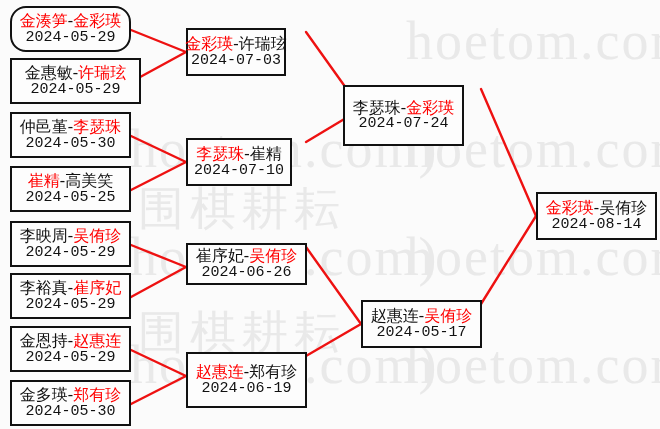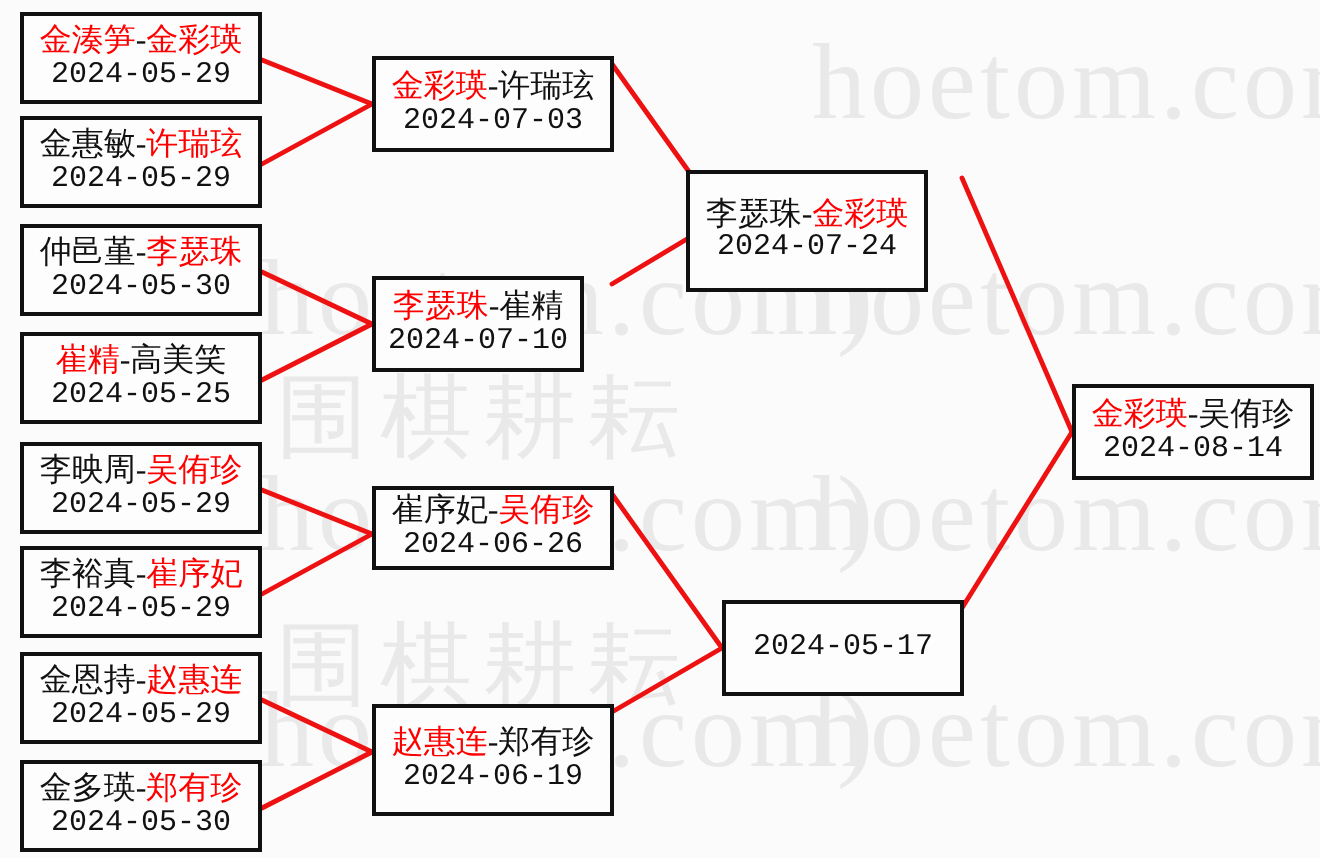--- a/index.html
+++ b/index.html
@@ -92,28 +92,28 @@
       <path d="M306,142 L361,109"></path>
 
       <path d="M306,247 L361,324"></path>
       <path d="M306,356 L361,324"></path>
 
       <path d="M481,89 L536,216"></path>
       <path d="M481,304 L536,216"></path>
     </g>
   </svg>
 
-  <div class="mbox" style="left:10px;top:6px;width:121px;height:46px;">
+  <div class="mbox" style="left:10px;top:6px;width:121px;height:46px;border-radius:16px;">
     <div class="players">
       <span class="win">金湊笋</span><span class="sep">-</span><span class="win">金彩瑛</span>
     </div>
     <div class="date">2024-05-29</div>
   </div>
 
-  <div class="mbox" style="left:10px;top:58px;width:121px;height:46px;">
+  <div class="mbox" style="left:10px;top:58px;width:131px;height:46px;">
     <div class="players">
       <span>金惠敏</span><span class="sep">-</span><span class="win">许瑞玹</span>
     </div>
     <div class="date">2024-05-29</div>
   </div>
 
   <div class="mbox" style="left:10px;top:112px;width:121px;height:46px;">
     <div class="players">
       <span>仲邑堇</span><span class="sep">-</span><span class="win">李瑟珠</span>
     </div>
@@ -148,21 +148,21 @@
     <div class="date">2024-05-29</div>
   </div>
 
   <div class="mbox" style="left:10px;top:380px;width:121px;height:46px;">
     <div class="players">
       <span>金多瑛</span><span class="sep">-</span><span class="win">郑有珍</span>
     </div>
     <div class="date">2024-05-30</div>
   </div>
 
-  <div class="mbox" style="left:186px;top:28px;width:121px;height:48px;">
+  <div class="mbox" style="left:186px;top:28px;width:100px;height:48px;">
     <div class="players">
       <span class="win">金彩瑛</span><span class="sep">-</span><span>许瑞玹</span>
     </div>
     <div class="date">2024-07-03</div>
   </div>
 
   <div class="mbox" style="left:186px;top:138px;width:106px;height:48px;">
     <div class="players">
       <span class="win">李瑟珠</span><span class="sep">-</span><span>崔精</span>
     </div>
@@ -184,20 +184,23 @@
   </div>
 
   <div class="mbox" style="left:343px;top:85px;width:121px;height:61px;">
     <div class="players">
       <span>李瑟珠</span><span class="sep">-</span><span class="win">金彩瑛</span>
     </div>
     <div class="date">2024-07-24</div>
   </div>
 
   <div class="mbox" style="left:361px;top:300px;width:121px;height:48px;">
+    <div class="players">
+      <span>赵惠连</span><span class="sep">-</span><span class="win">吴侑珍</span>
+    </div>
     <div class="date">2024-05-17</div>
   </div>
 
   <div class="mbox" style="left:536px;top:192px;width:121px;height:48px;">
     <div class="players">
       <span class="win">金彩瑛</span><span class="sep">-</span><span>吴侑珍</span>
     </div>
     <div class="date">2024-08-14</div>
   </div>
 

